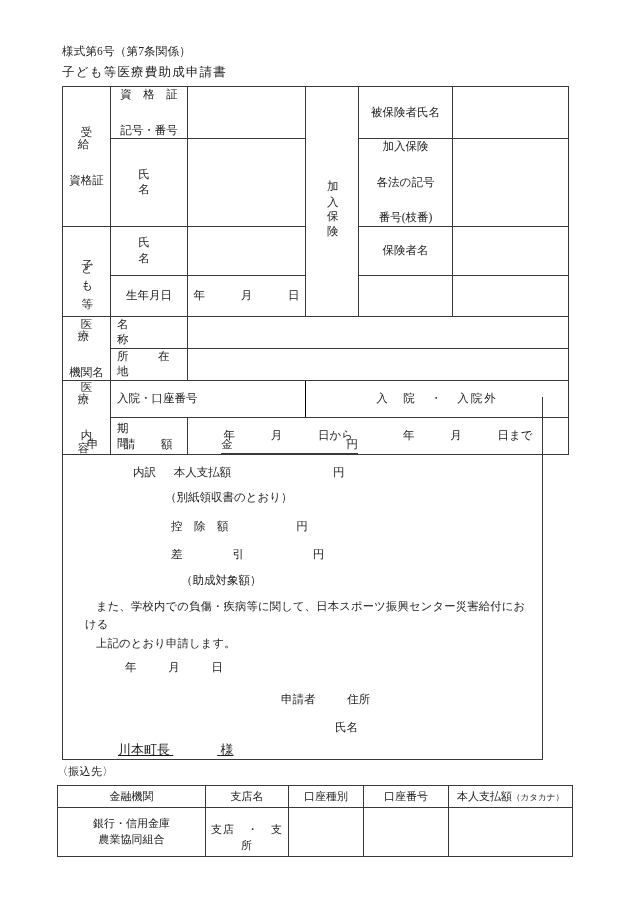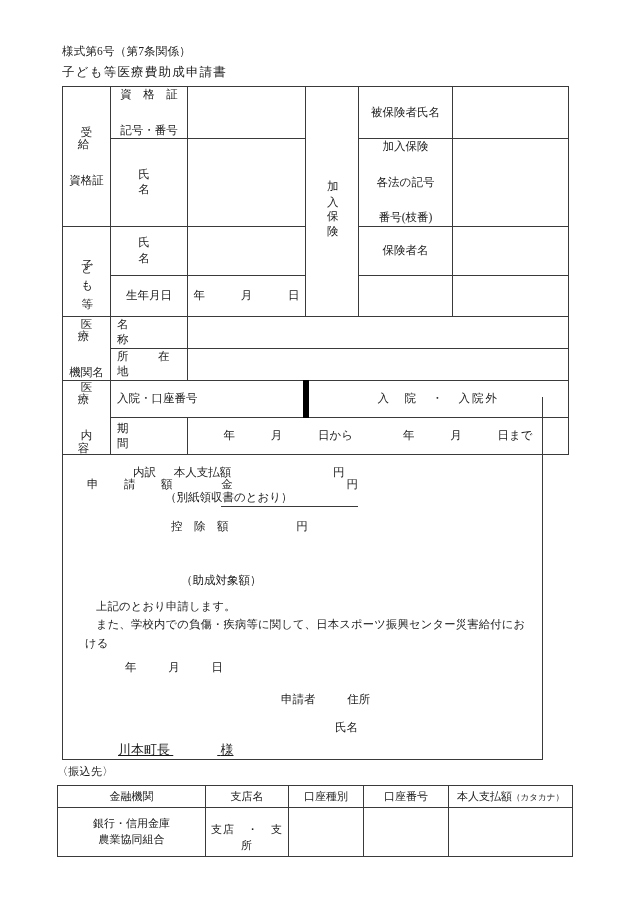--- a/index.html
+++ b/index.html
@@ -109,22 +109,21 @@
     border: 1px solid #3a3a3a;
     border-top: none;
     box-sizing: border-box;
     font-size: 11.5px;
   }
   .amt-row { position: absolute; white-space: nowrap; }
   .amt-label { letter-spacing: 7px; }
   .money-line {
     border-bottom: 1px solid #3a3a3a;
     display: inline-block;
-    padding-bottom: 14px;
-    margin-top: 40px;
+    padding-bottom: 1px;
   }
   .money-line .gap { display: inline-block; width: 108px; }
   .en-gap { display: inline-block; width: 96px; }
 
   .statement {
     position: absolute;
     left: 22px; top: 200px;
     width: 450px;
     font-size: 11.3px;
     line-height: 1.62;
@@ -287,21 +286,21 @@
       <tr>
         <td rowspan="2">
           <div class="lbl-2line">
             <span class="spread3">医　療</span>
             <span class="spread3">内　容</span>
           </div>
         </td>
         <td colspan="2" style="height:33px; text-align:left; padding-left:6px; border-right:none">
           <span style="display:inline-block; width:150px;">入院・口座番号</span>
         </td>
-        <td colspan="3" style="border-left:6px solid #000000; text-align:center">
+        <td colspan="3" style="border-left:1px solid #000000; text-align:center">
           <span style="letter-spacing:2px">入　院　・　入院外</span>
         </td>
       </tr>
       <tr>
         <td style="height:33px; text-align:left; padding-left:6px">
           <span class="spread-nm">期　　間</span>
         </td>
         <td colspan="4" style="text-align:center">
           <span class="date-inline">
             <span>年</span>
@@ -342,26 +341,31 @@
     </div>
 
     <div class="amt-row" style="left:102px; top:93px;">（別紙領収書のとおり）</div>
 
     <div class="amt-row" style="left:108px; top:122px;">
       <span>控　除　額</span>
       <span class="en-gap" style="width:62px"></span>
       <span>円</span>
     </div>
 
+    <div class="amt-row" style="left:108px; top:150px;">
+      <span class="spread2">差　　引</span>
+      <span class="en-gap" style="width:54px"></span>
+      <span>円</span>
+    </div>
 
     <div class="amt-row" style="left:118px; top:176px;">（助成対象額）</div>
 
     <div class="statement">
+      <p class="indent1">また、学校内での負傷・疾病等に関して、日本スポーツ振興センター災害給付における</p>
       <p class="indent1">上記のとおり申請します。</p>
-      <p class="indent1">また、学校内での負傷・疾病等に関して、日本スポーツ振興センター災害給付における</p>
     </div>
 
     <div class="sig-date">
       <span>年</span>
       <span class="g"></span>
       <span>月</span>
       <span class="g"></span>
       <span>日</span>
     </div>
 

